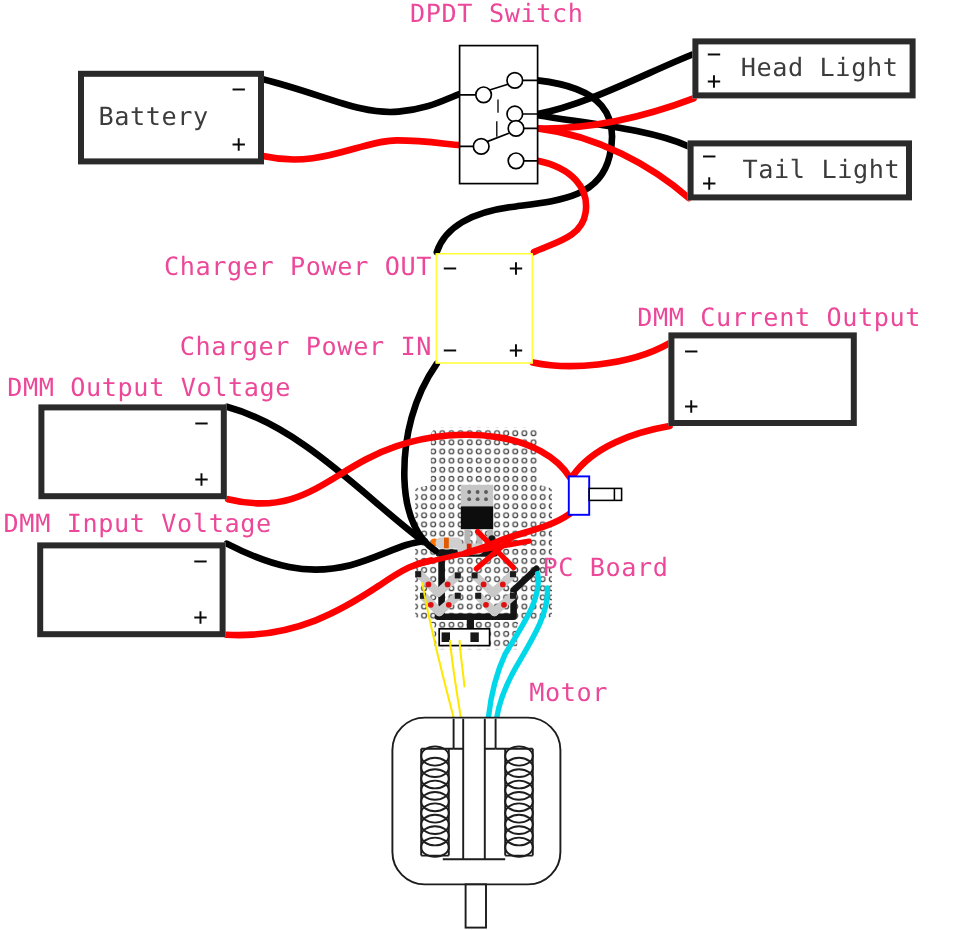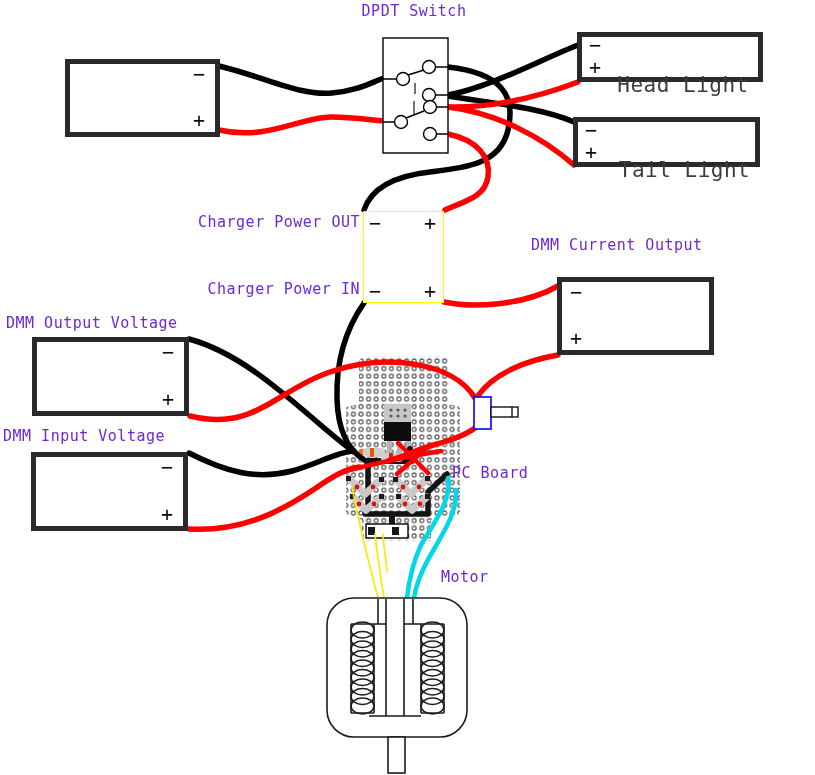--- a/index.html
+++ b/index.html
@@ -1,23 +1,23 @@
 <!DOCTYPE html>
 <html><head>
 <meta charset="utf-8">
 <style>
   html,body{margin:0;padding:0;background:#fff;}
   #stage{position:relative;width:815px;height:775px;background:#ffffff;overflow:hidden;
          font-family:"DejaVu Sans Mono","Liberation Mono",monospace;color:#3c3c3c;}
   #wiresvg{position:absolute;left:0;top:0;}
-  .lbl{position:absolute;font-size:15px;letter-spacing:.5px;line-height:22px;white-space:nowrap;color:#6d28d9;}
+  .lbl{position:absolute;font-size:21px;letter-spacing:.5px;line-height:22px;white-space:nowrap;color:#ec4899;}
   .lbl.right{text-align:right;}
   .box{position:absolute;box-sizing:border-box;background:#fff;border:5px solid #2a2a2a;}
   .box .blabel{position:absolute;left:0;right:0;top:50%;transform:translateY(-52%);
-               font-size:21px;letter-spacing:.5px;white-space:nowrap;margin-top:28px;}
+               font-size:21px;letter-spacing:.5px;white-space:nowrap;}
   .sign{position:absolute;font-size:20px;line-height:18px;color:#0a0a0a;}
   .chargerbox{position:absolute;box-sizing:border-box;background:#fff;border:1px solid #ffff00;}
 </style>
 </head>
 <body>
 
 <div id="stage">
 
   <svg id="wiresvg" width="815" height="775" viewBox="0 0 815 775">
     <defs>
@@ -175,20 +175,21 @@
           <ellipse cx="432.5" cy="677.5" rx="11.5" ry="8"></ellipse>
         <ellipse cx="432.5" cy="687" rx="11.5" ry="8"></ellipse>
           <ellipse cx="432.5" cy="696.5" rx="11.5" ry="8"></ellipse>
         <ellipse cx="432.5" cy="706" rx="11.5" ry="8"></ellipse>
       </g>
       <rect x="388" y="737" width="17" height="36" fill="#ffffff"></rect>
     </g>
   </svg>
 
   <div class="box" style="left:65px;top:59px;width:155px;height:78px;">
+    <span class="blabel" style="padding-left:12px;">Battery</span>
     <span class="sign" style="right:10px;top:1px;">−</span>
     <span class="sign" style="right:10px;bottom:3px;">+</span>
   </div>
 
   <div class="box" style="left:577px;top:32px;width:186px;height:50px;">
     <span class="blabel" style="text-align:center;padding-left:26px;">Head Light</span>
     <span class="sign" style="left:7px;top:-1px;">−</span>
     <span class="sign" style="left:7px;bottom:1px;">+</span>
   </div>
 
@@ -216,19 +217,19 @@
   <div class="chargerbox" style="left:363px;top:211px;width:81px;height:92px;">
     <span class="sign" style="left:5px;top:2px;">−</span>
     <span class="sign" style="right:7px;top:2px;">+</span>
     <span class="sign" style="left:5px;bottom:2px;">−</span>
     <span class="sign" style="right:7px;bottom:2px;">+</span>
   </div>
 
   <div class="lbl" style="left:338px;top:0px;width:152px;text-align:center;">DPDT Switch</div>
   <div class="lbl right" style="left:110px;top:278px;width:250px;">Charger Power IN</div>
   <div class="lbl right" style="left:110px;top:211px;width:250px;">Charger Power OUT</div>
-  <div class="lbl" style="left:531px;top:234px;">DMM Current Output</div>
+  <div class="lbl" style="left:531px;top:254px;">DMM Current Output</div>
   <div class="lbl" style="left:6px;top:312px;">DMM Output Voltage</div>
   <div class="lbl" style="left:3px;top:425px;">DMM Input Voltage</div>
   <div class="lbl" style="left:452px;top:462px;text-align:center;">PC Board</div>
   <div class="lbl" style="left:441px;top:566px;">Motor</div>
 
 </div>
 
 </body></html>

